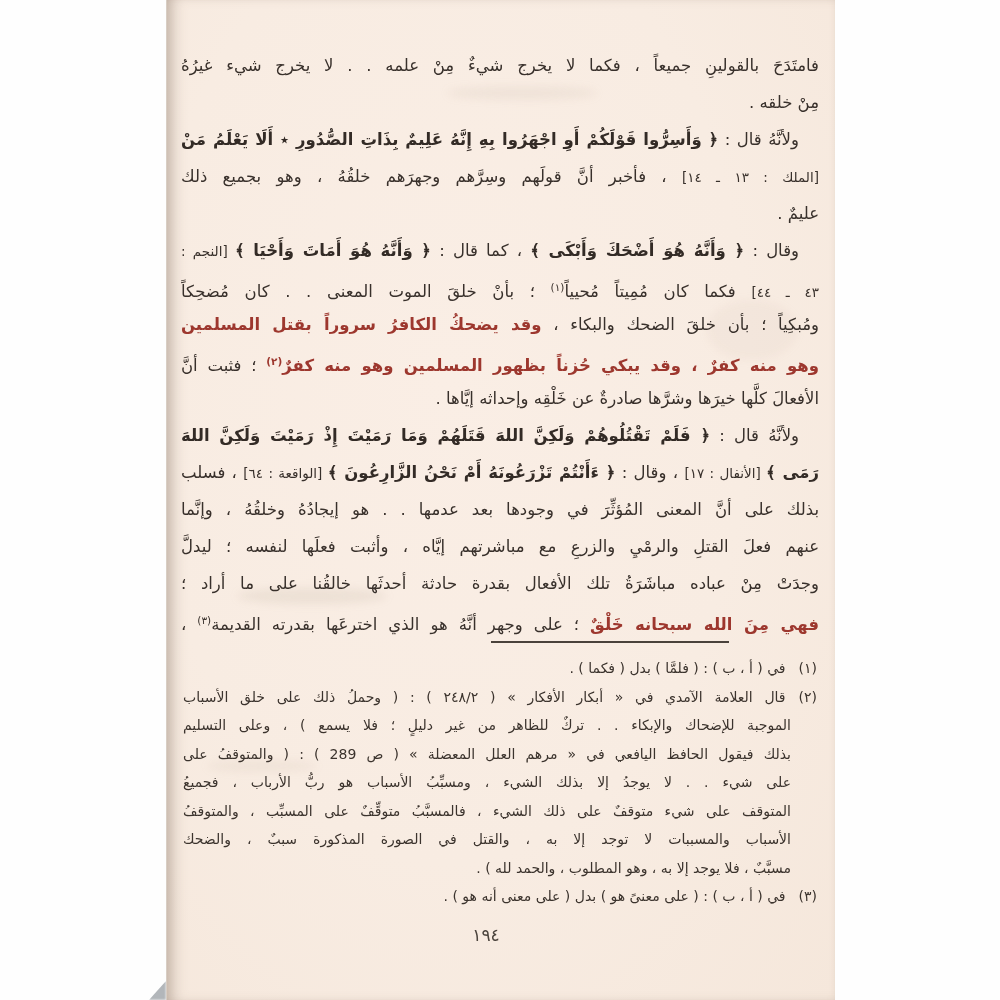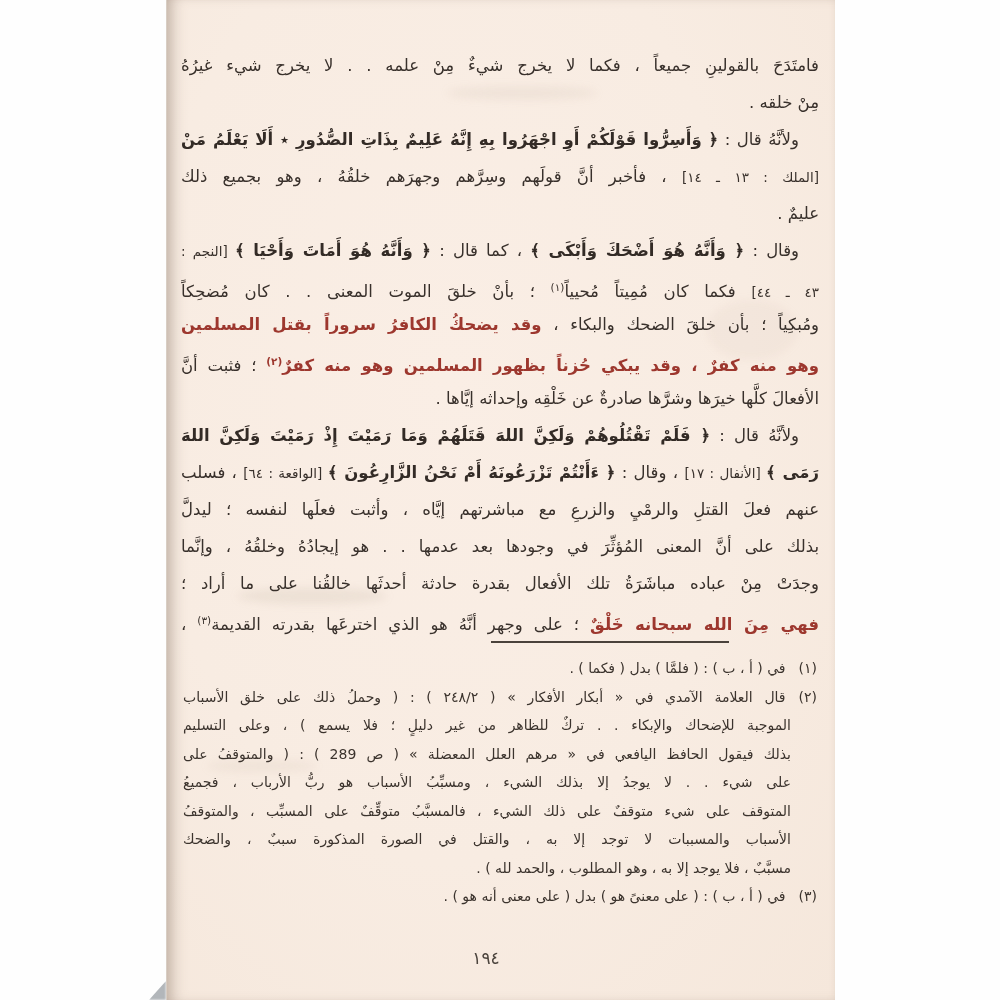--- a/index.html
+++ b/index.html
@@ -35,21 +35,21 @@
   .fn-sep{position:absolute;top:641px;left:324px;width:238px;height:2px;background:#4a423b;}
 
   .footnotes{position:absolute;top:654px;right:18px;left:16px;direction:rtl;}
   .fline{height:28.5px;line-height:28.5px;font-size:14px;color:#3b332d;
     text-align:justify;text-align-last:justify;overflow:hidden;}
   .fline.start{text-align:left;text-align-last:right;}
   .fline.ind{padding-right:26px;}
   .fn-m{display:inline-block;margin-left:13px;}
 
   .page-number{position:absolute;top:920px;left:279px;width:80px;height:30px;
-    line-height:30px;text-align:center;font-size:17px;color:#4b443d;letter-spacing:2px;margin-top:23px;}
+    line-height:30px;text-align:center;font-size:17px;color:#4b443d;letter-spacing:2px;}
 </style>
 </head>
 <body>
 
 <div class="canvas">
 
   <div class="page">
 
     <div class="stain" style="left:280px;top:86px;width:150px;height:14px;background:rgba(168,146,124,.10);"></div>
     <div class="stain" style="left:70px;top:588px;width:150px;height:16px;background:rgba(160,138,116,.12);"></div>
@@ -62,22 +62,22 @@
         <div class="bline ind"><span>ولأنَّهُ قال : </span><span class="q">﴿ وَأَسِرُّوا قَوْلَكُمْ أَوِ اجْهَرُوا بِهِ إِنَّهُ عَلِيمٌ بِذَاتِ الصُّدُورِ ٭ أَلَا يَعْلَمُ مَنْ خَلَقَ ﴾</span></div>
         <div class="bline"><span class="ref">[الملك : ١٣ ـ ١٤]</span><span> ، فأخبر أنَّ قولَهم وسِرَّهم وجهرَهم خلقُهُ ، وهو بجميع ذلك</span></div>
         <div class="bline start"><span>عليمٌ .</span></div>
         <div class="bline ind"><span>وقال : </span><span class="q">﴿ وَأَنَّهُ هُوَ أَضْحَكَ وَأَبْكَى ﴾</span><span> ، كما قال : </span><span class="q">﴿ وَأَنَّهُ هُوَ أَمَاتَ وَأَحْيَا ﴾</span><span class="ref"> [النجم :</span></div>
         <div class="bline"><span class="ref">٤٣ ـ ٤٤]</span><span> فكما كان مُمِيتاً مُحيياً</span><span class="sup">(١)</span><span> ؛ بأنْ خلقَ الموت المعنى . . كان مُضحِكاً</span></div>
         <div class="bline"><span>ومُبكِياً ؛ بأن خلقَ الضحك والبكاء ، </span><span class="r">وقد يضحكُ الكافرُ سروراً بقتل المسلمين</span></div>
         <div class="bline"><span class="r">وهو منه كفرٌ ، وقد يبكي حُزناً بظهور المسلمين وهو منه كفرٌ</span><span class="sup r">(٢)</span><span> ؛ فثبت أنَّ</span></div>
         <div class="bline start"><span>الأفعالَ كلَّها خيرَها وشرَّها صادرةٌ عن خَلْقِه وإحداثه إيَّاها .</span></div>
         <div class="bline ind"><span>ولأنَّهُ قال : </span><span class="q">﴿ فَلَمْ تَقْتُلُوهُمْ وَلَكِنَّ اللهَ قَتَلَهُمْ وَمَا رَمَيْتَ إِذْ رَمَيْتَ وَلَكِنَّ اللهَ</span></div>
         <div class="bline"><span class="q">رَمَى ﴾</span><span class="ref"> [الأنفال : ١٧]</span><span> ، وقال : </span><span class="q">﴿ ءَأَنْتُمْ تَزْرَعُونَهُ أَمْ نَحْنُ الزَّارِعُونَ ﴾</span><span class="ref"> [الواقعة : ٦٤]</span><span> ، فسلب</span></div>
+        <div class="bline"><span>بذلك على أنَّ المعنى المُؤثِّرَ في وجودها بعد عدمها . . هو إيجادُهُ وخلقُهُ ، وإنَّما</span></div>
         <div class="bline"><span>عنهم فعلَ القتلِ والرمْيِ والزرعِ مع مباشرتهم إيَّاه ، وأثبت فعلَها لنفسه ؛ ليدلَّ</span></div>
-        <div class="bline"><span>بذلك على أنَّ المعنى المُؤثِّرَ في وجودها بعد عدمها . . هو إيجادُهُ وخلقُهُ ، وإنَّما</span></div>
         <div class="bline"><span>وجدَتْ مِنْ عباده مباشَرَةُ تلك الأفعال بقدرة حادثة أحدثَها خالقُنا على ما أراد ؛</span></div>
         <div class="bline"><span class="r">فهي مِنَ الله سبحانه خَلْقٌ</span><span> ؛ على وجهر أنَّهُ هو الذي اخترعَها بقدرته القديمة</span><span class="sup">(٣)</span><span> ،</span></div>
       </div>
 
     <div class="fn-sep"></div>
 
     <div class="footnotes" id="footnote-lines" dir="rtl">
         <div class="fline start"><span class="fn-m">(١)</span><span>في ( أ ، ب ) : ( فلمَّا ) بدل ( فكما ) .</span></div>
         <div class="fline"><span class="fn-m">(٢)</span><span>قال العلامة الآمدي في « أبكار الأفكار » ( ٢٤٨/٢ ) : ( وحملُ ذلك على خلق الأسباب</span></div>
         <div class="fline ind"><span>الموجبة للإضحاك والإبكاء . . تركٌ للظاهر من غير دليلٍ ؛ فلا يسمع ) ، وعلى التسليم</span></div>

